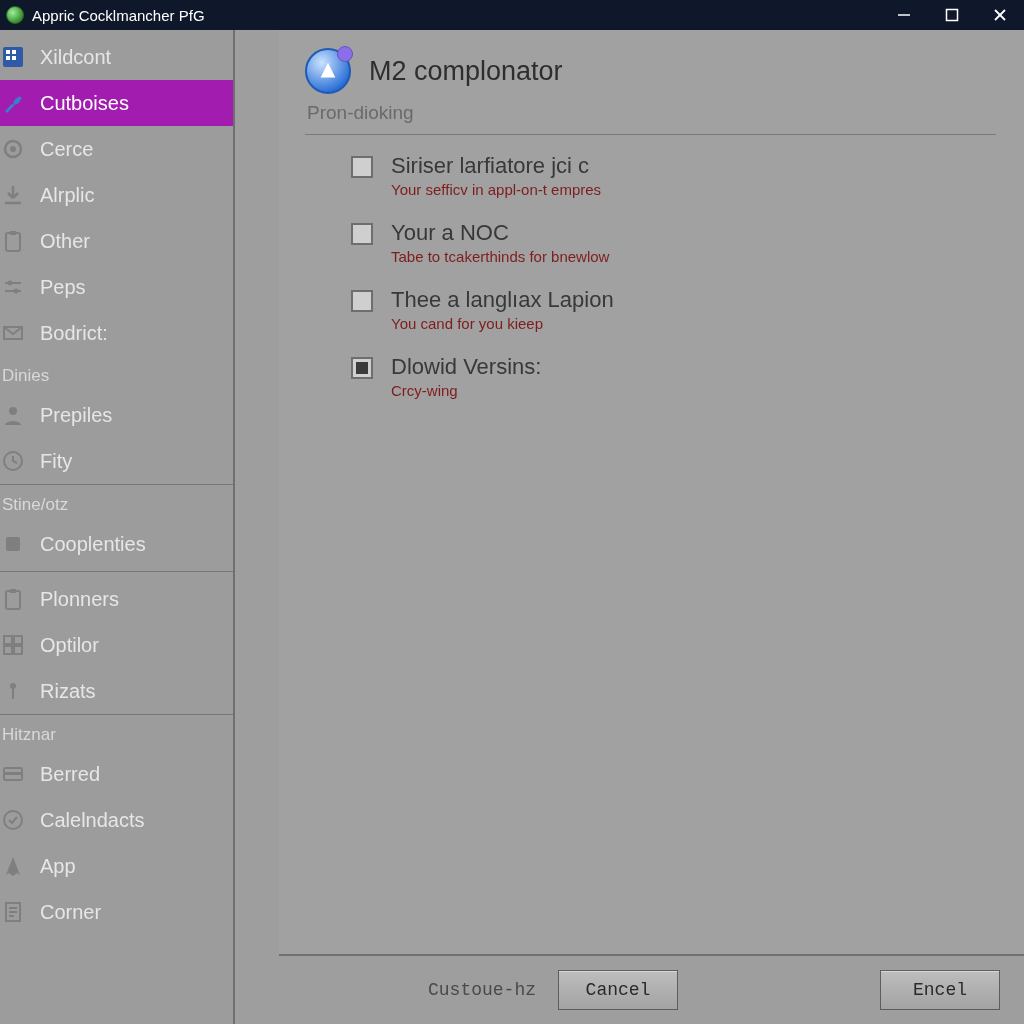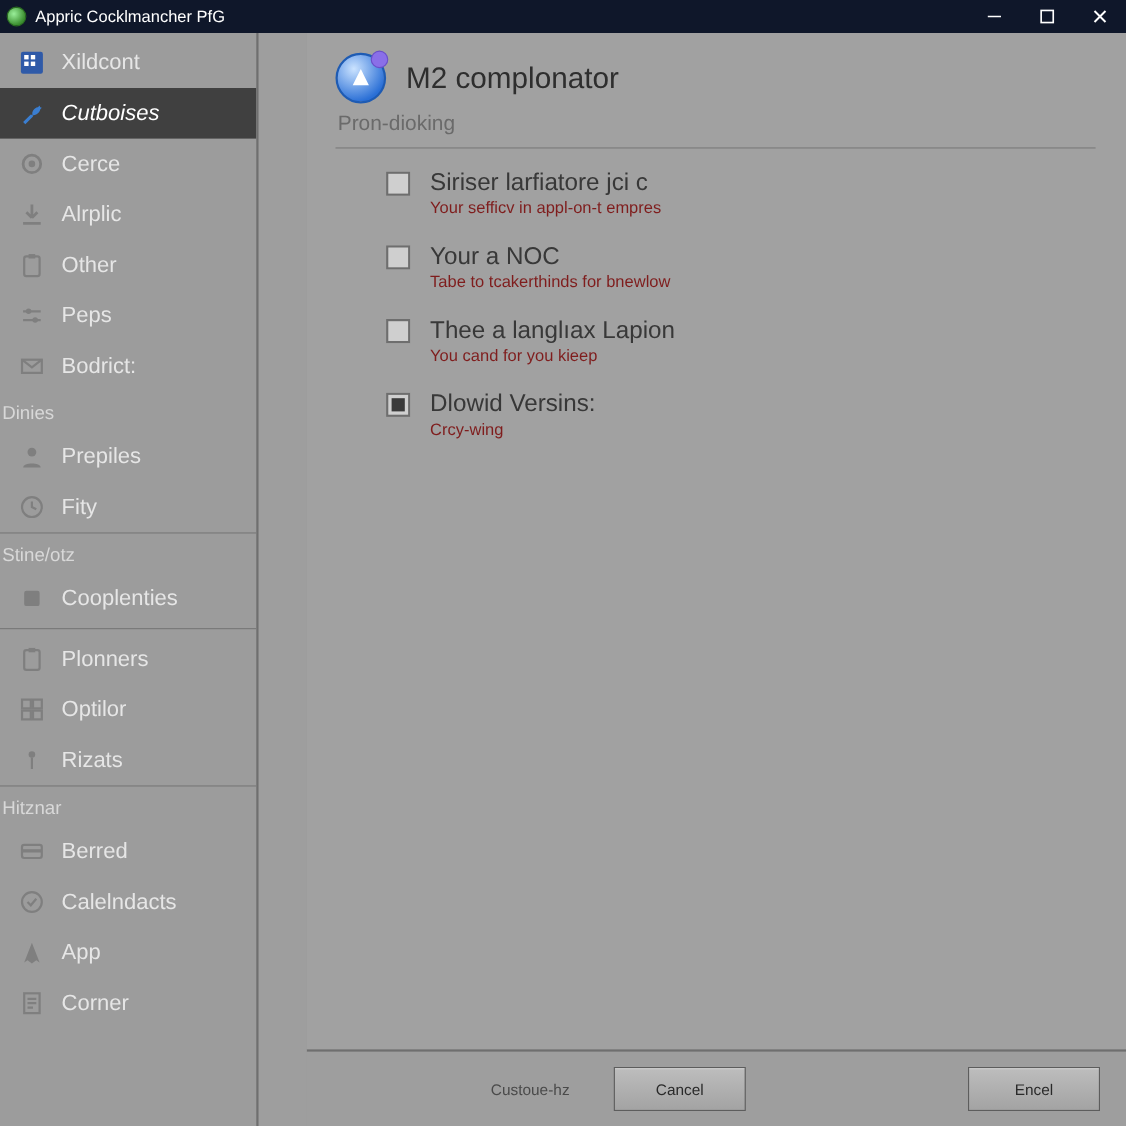--- a/index.html
+++ b/index.html
@@ -34,25 +34,25 @@
   
   .sidebar {
     width: 235px; flex: 0 0 235px;
     background: #9c9c9c;
     border-right: 2px solid #6f6f6f;
     overflow: hidden;
     padding-top: 4px;
   }
   .side-item {
     display: flex; align-items: center;
-    height: 46px; padding-left: 16px;
+    height: 46px; 
     color: #e6e6e6; font-size: 20px;
     gap: 14px;
   }
-  .side-item.selected { background: #404040; color: #fff; font-style: italic; }
+  .side-item.selected { background: #a21caf; color: #fff; }
   .side-item .ic { width: 26px; height: 26px; flex: 0 0 26px; display:flex;align-items:center;justify-content:center;}
   .side-item .ic svg { display:block; }
   .side-header {
     padding: 10px 0 6px 2px;
     color: #d8d8d8; font-size: 17px;
     border-top: 1px solid #777;
   }
   .side-header.first { border-top: none; }
   .side-sep { height:1px; background:#777; margin:4px 0;}
 
@@ -99,23 +99,24 @@
   .footer {
     height: 70px; border-top:2px solid #6f6f6f;
     display:flex; align-items:center; justify-content:flex-end;
     gap:16px; padding:0 24px;
     background:#9e9e9e;
   }
   .btn {
     min-width:120px; height:40px;
     background: linear-gradient(#bdbdbd,#a3a3a3);
     border:1px solid #5d5d5d;
-    color:#2a2a2a; font-size:14px;
+    color:#2a2a2a; font-size:18px;
     display:flex;align-items:center;justify-content:center;
     box-shadow: inset 0 1px 0 rgba(255,255,255,.4);
+    font-family: Liberation Mono, monospace;
   }
   .btn.ghost { background:transparent; border:none; box-shadow:none; color:#4a4a4a;}
   .footer .spacer{flex:1 1 auto;}
 </style>
 </head>
 <body>
 
 <div class="titlebar">
   <div class="app-icon"></div>
   <div class="title-text">Appric Cocklmancher PfG</div>

